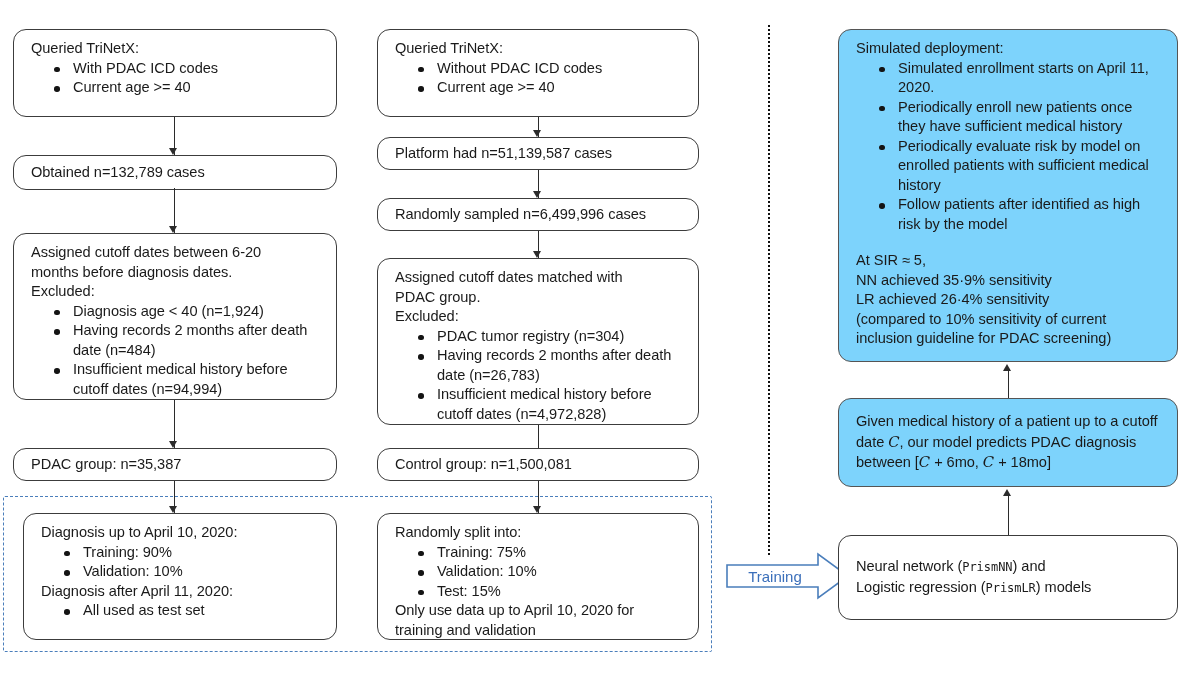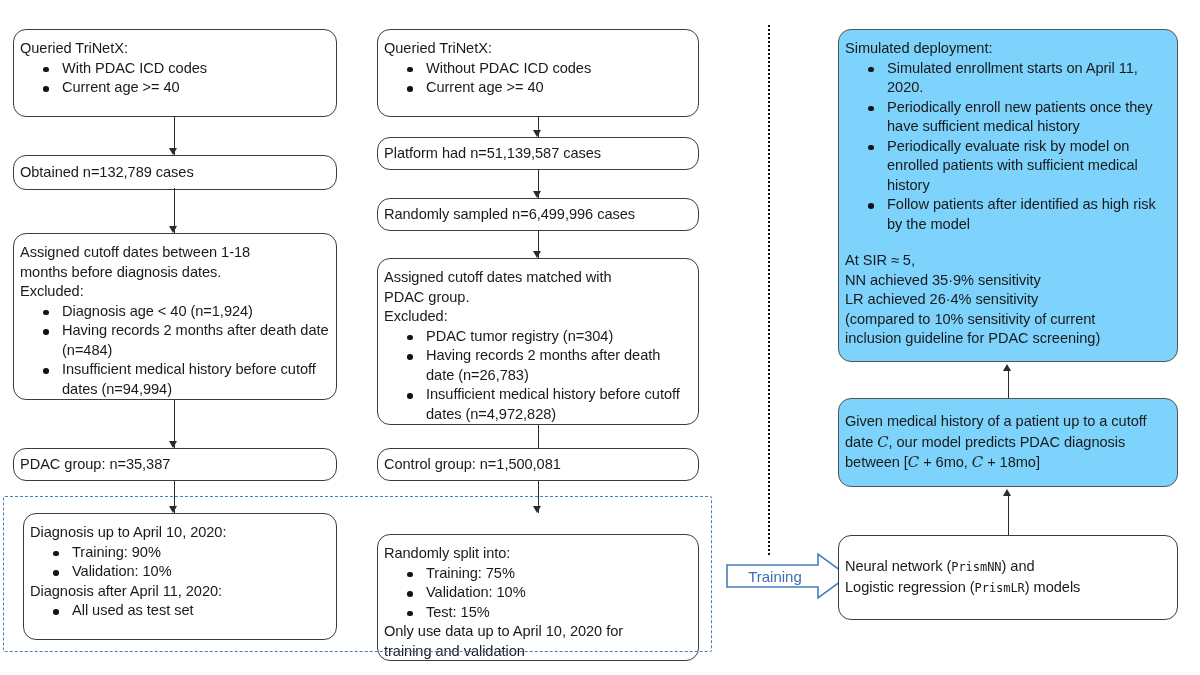--- a/index.html
+++ b/index.html
@@ -3,21 +3,21 @@
 <meta charset="utf-8">
 <style>
   html,body{margin:0;padding:0;background:#ffffff;}
   body{width:1200px;height:675px;overflow:hidden;
        font-family:"Liberation Sans","DejaVu Sans",sans-serif;
        color:#1a1a1a;-webkit-font-smoothing:antialiased;}
   #canvas{position:relative;width:1200px;height:675px;}
 
   
   .box{position:absolute;box-sizing:border-box;border:1.4px solid #3c3c3c;
-       border-radius:13px;background:#ffffff;padding:9px 6px;
+       border-radius:13px;background:#ffffff;padding:9px 17px;
        font-size:14.6px;line-height:19.5px;letter-spacing:-0.05px;}
   .box.gray{background:#7dd3fc;border-color:#555;}
   .box.center-v{display:flex;align-items:center;}
 
   .ttl{display:block;}
   ul.bl{margin:0;padding:0;list-style:none;}
   ul.bl > li{position:relative;padding-left:42px;margin:0;}
   ul.bl > li::before{content:"";position:absolute;left:23px;top:8.2px;
       width:5.6px;height:5.6px;border-radius:50%;background:#141414;}
   .gap{height:17px;}
@@ -62,21 +62,21 @@
   <div class="arrowhead down" style="left:169.4px;top:148px;"></div>
 
   <div class="box center-v" style="left:13px;top:155px;width:324px;height:35px;">
     <span>Obtained n=132,789 cases</span>
   </div>
 
   <div class="vline" style="left:174px;top:188px;height:45px;"></div>
   <div class="arrowhead down" style="left:169.4px;top:226px;"></div>
 
   <div class="box" style="left:13px;top:233px;width:324px;height:167px;">
-    <span class="ttl">Assigned cutoff dates between 1-18</span>
+    <span class="ttl">Assigned cutoff dates between 6-20</span>
     <span class="ttl">months before diagnosis dates.</span>
     <span class="ttl">Excluded:</span>
     <ul class="bl">
       <li>Diagnosis age &lt; 40 (n=1,924)</li>
       <li>Having records 2 months after death date (n=484)</li>
       <li>Insufficient medical history before cutoff dates (n=94,994)</li>
     </ul>
   </div>
 
   <div class="vline" style="left:174px;top:400px;height:48px;"></div>
@@ -140,21 +140,21 @@
   <div class="vline" style="left:538px;top:425px;height:30px;"></div>
   <div class="arrowhead down" style="left:533.4px;top:448px;"></div>
 
   <div class="box center-v" style="left:377px;top:448px;width:322px;height:33px;">
     <span>Control group: n=1,500,081</span>
   </div>
 
   <div class="vline" style="left:538px;top:481px;height:32px;"></div>
   <div class="arrowhead down" style="left:533.4px;top:506px;"></div>
 
-  <div class="box" style="left:377px;top:534px;width:322px;height:127px;">
+  <div class="box" style="left:377px;top:513px;width:322px;height:127px;">
     <span class="ttl">Randomly split into:</span>
     <ul class="bl">
       <li>Training: 75%</li>
       <li>Validation: 10%</li>
       <li>Test: 15%</li>
     </ul>
     <span class="ttl">Only use data up to April 10, 2020 for</span>
     <span class="ttl">training and validation</span>
   </div>
 

